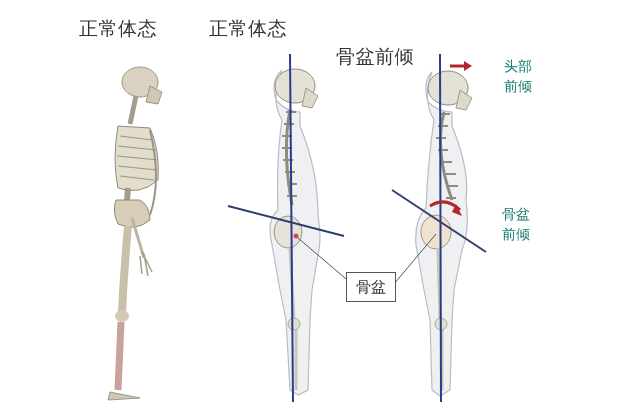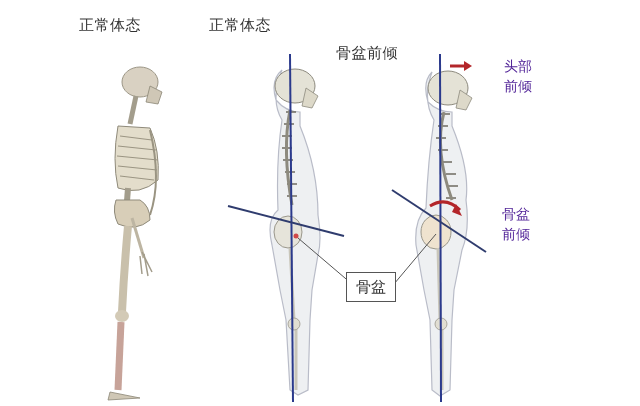--- a/index.html
+++ b/index.html
@@ -1,19 +1,19 @@
 <!DOCTYPE html>
 <html><head>
 <meta charset="utf-8">
 <style>
   html, body { margin:0; padding:0; }
   body { width:640px; height:406px; background:#ffffff; position:relative; overflow:hidden;
          font-family:"DejaVu Sans", sans-serif; }
-  .title { position:absolute; top:16px; font-size:15px; color:#333333; letter-spacing:0.5px; }
-  .side-label { position:absolute; font-size:14px; color:#4c1d95; line-height:20px; width:40px; }
+  .title { position:absolute; top:16px; font-size:19px; color:#333333; letter-spacing:0.5px; }
+  .side-label { position:absolute; font-size:14px; color:#0f766e; line-height:20px; width:40px; }
   .callout { position:absolute; left:346px; top:272px; width:48px; height:28px; border:1px solid #555;
              background:#fff; font-size:15px; color:#333; text-align:center; line-height:28px; }
   svg.scene { position:absolute; left:0; top:0; }
 </style>
 </head>
 <body>
 
 <div class="title" style="left:79px;">正常体态</div>
 <div class="title" style="left:209px;">正常体态</div>
 <div class="title" style="left:336px;margin-top:28px;">骨盆前倾</div>

